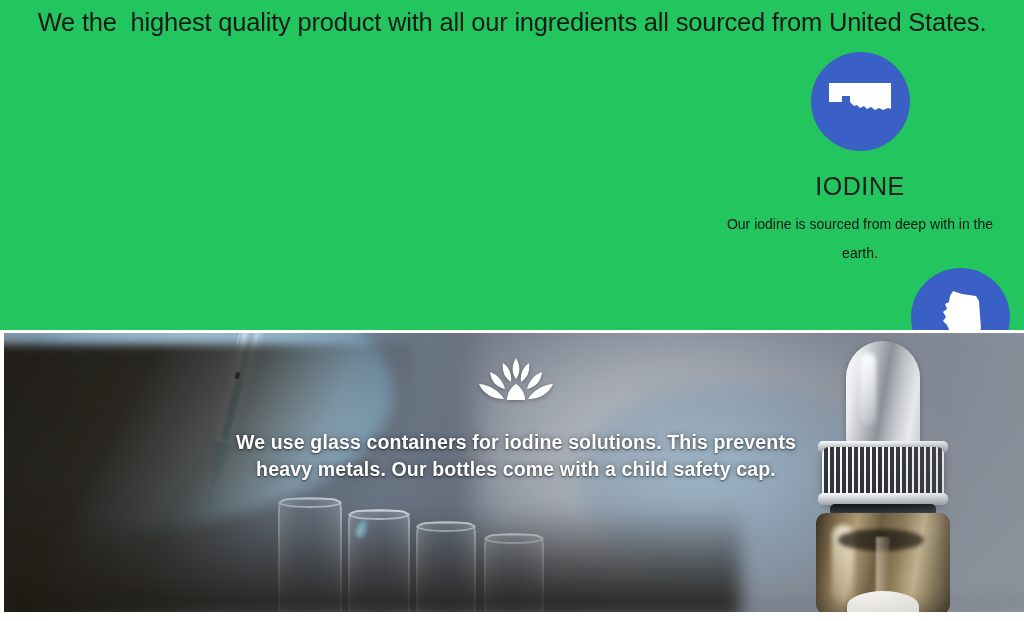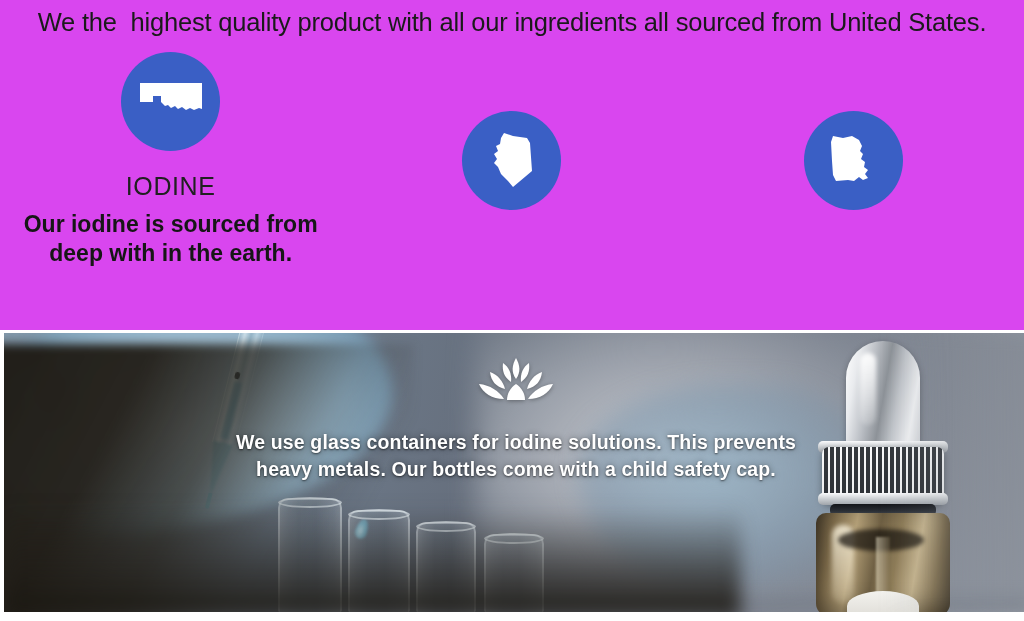--- a/index.html
+++ b/index.html
@@ -22,21 +22,21 @@
     background: #ffffff;
   }
 
   
   .ingredients-panel {
     position: absolute;
     left: 0;
     top: 0;
     width: 1024px;
     height: 330px;
-    background: #d946ef;
+    background: #22c55e;
     box-sizing: border-box;
   }
 
   .headline {
     position: absolute;
     left: 0;
     top: 7px;
     width: 1024px;
     text-align: center;
     font-size: 25.5px;
@@ -46,21 +46,22 @@
     white-space: pre;
     line-height: 30px;
   }
 
   .columns {
     position: absolute;
     left: 0;
     top: 52px;
     width: 1024px;
     display: flex;
-    align-items: center;
+    flex-direction: column;
+    align-items: flex-end;
   }
 
   .col {
     flex: 1 1 33.333%;
     display: flex;
     flex-direction: column;
     align-items: center;
     box-sizing: border-box;
     padding: 0 14px;
   }
@@ -82,22 +83,22 @@
     font-size: 25px;
     font-weight: 400;
     letter-spacing: 0.6px;
     color: #202020;
     line-height: 28px;
     text-align: center;
   }
 
   .col-desc {
     margin-top: 10px;
-    font-size: 23px;
-    font-weight: 700;
+    font-size: 14px;
+    font-weight: 400;
     color: #161616;
     line-height: 29px;
     text-align: center;
     max-width: 300px;
   }
   .col-desc.regular {
     font-weight: 400;
     font-size: 21.5px;
     letter-spacing: 0.1px;
   }

